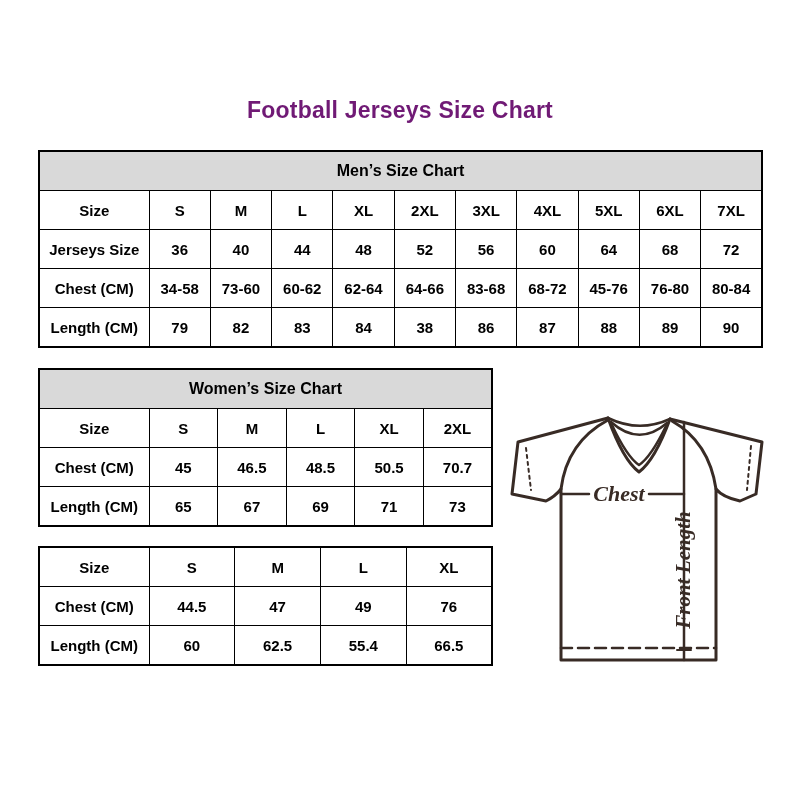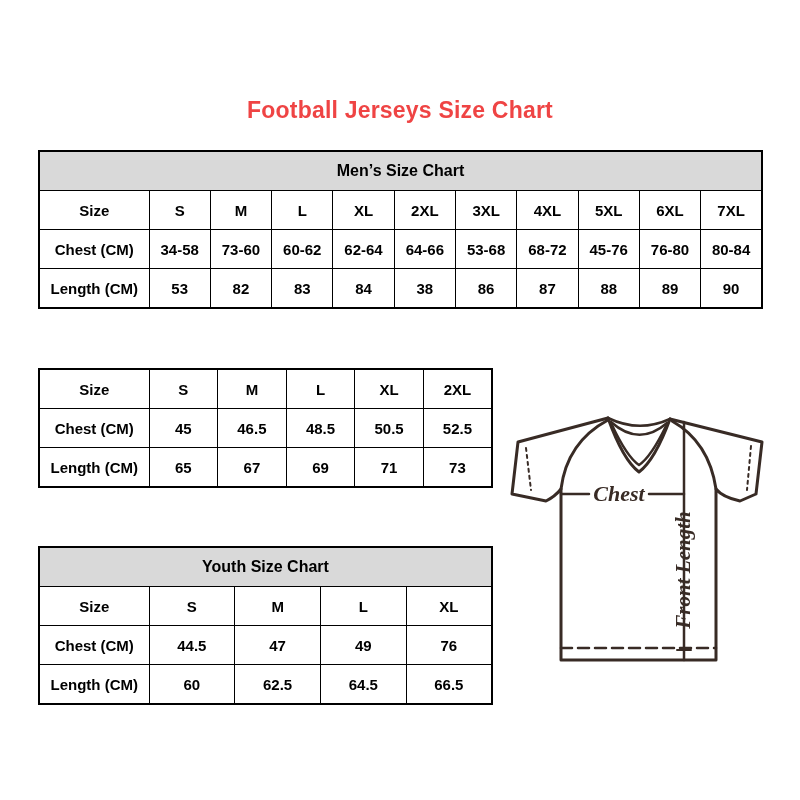--- a/index.html
+++ b/index.html
@@ -2,21 +2,21 @@
 <html><head>
 <meta charset="utf-8">
 <style>
   html,body{margin:0;padding:0;background:#ffffff;}
   .canvas{
     position:relative;width:800px;height:800px;background:#ffffff;
     font-family:"Liberation Sans",sans-serif;overflow:hidden;
   }
   .title{
     position:absolute;top:97px;left:0;width:800px;margin:0;
-    text-align:center;font-size:23px;font-weight:bold;color:#ef4444;
+    text-align:center;font-size:23px;font-weight:bold;color:#701a75;
     letter-spacing:0.2px;
   }
   .tbl{position:absolute;}
   .tbl-men{left:38px;top:150px;width:725px;}
   .tbl-women{left:38px;top:368px;width:455px;}
   .tbl-youth{left:38px;top:546px;width:455px;}
   table.size-table{
     border-collapse:collapse;width:100%;table-layout:fixed;
     border:2px solid #000;background:#fff;
   }
@@ -67,35 +67,48 @@
             <td>L</td>
             <td>XL</td>
             <td>2XL</td>
             <td>3XL</td>
             <td>4XL</td>
             <td>5XL</td>
             <td>6XL</td>
             <td>7XL</td>
           </tr>
           <tr>
+            <td>Jerseys Size</td>
+            <td>36</td>
+            <td>40</td>
+            <td>44</td>
+            <td>48</td>
+            <td>52</td>
+            <td>56</td>
+            <td>60</td>
+            <td>64</td>
+            <td>68</td>
+            <td>72</td>
+          </tr>
+          <tr>
             <td>Chest (CM)</td>
             <td>34-58</td>
             <td>73-60</td>
             <td>60-62</td>
             <td>62-64</td>
             <td>64-66</td>
-            <td>53-68</td>
+            <td>83-68</td>
             <td>68-72</td>
             <td>45-76</td>
             <td>76-80</td>
             <td>80-84</td>
           </tr>
           <tr>
             <td>Length (CM)</td>
-            <td>53</td>
+            <td>79</td>
             <td>82</td>
             <td>83</td>
             <td>84</td>
             <td>38</td>
             <td>86</td>
             <td>87</td>
             <td>88</td>
             <td>89</td>
             <td>90</td>
           </tr>
@@ -107,34 +120,37 @@
         <colgroup>
           <col style="width: 110px;">
           <col>
           <col>
           <col>
           <col>
           <col>
         </colgroup>
         <tbody>
           <tr>
+            <th class="band" colspan="6">Women’s Size Chart</th>
+          </tr>
+          <tr>
             <td>Size</td>
             <td>S</td>
             <td>M</td>
             <td>L</td>
             <td>XL</td>
             <td>2XL</td>
           </tr>
           <tr>
             <td>Chest (CM)</td>
             <td>45</td>
             <td>46.5</td>
             <td>48.5</td>
             <td>50.5</td>
-            <td>52.5</td>
+            <td>70.7</td>
           </tr>
           <tr>
             <td>Length (CM)</td>
             <td>65</td>
             <td>67</td>
             <td>69</td>
             <td>71</td>
             <td>73</td>
           </tr>
         </tbody>
@@ -144,41 +160,38 @@
       <table class="size-table">
         <colgroup>
           <col style="width: 110px;">
           <col>
           <col>
           <col>
           <col>
         </colgroup>
         <tbody>
           <tr>
-            <th class="band" colspan="5">Youth Size Chart</th>
-          </tr>
-          <tr>
             <td>Size</td>
             <td>S</td>
             <td>M</td>
             <td>L</td>
             <td>XL</td>
           </tr>
           <tr>
             <td>Chest (CM)</td>
             <td>44.5</td>
             <td>47</td>
             <td>49</td>
             <td>76</td>
           </tr>
           <tr>
             <td>Length (CM)</td>
             <td>60</td>
             <td>62.5</td>
-            <td>64.5</td>
+            <td>55.4</td>
             <td>66.5</td>
           </tr>
         </tbody>
       </table>
     </div>
 
   <svg class="jersey-svg" viewBox="0 0 280 280">
 
     <path class="ln" stroke-width="3" d="M108,20 L18,44 L12,96 L46,103 C52,100 57,96 61,91 L61,262 L216,262 L216,91 C220,96 226,100 240,103 L256,96 L262,44 L170,21"></path>
 

